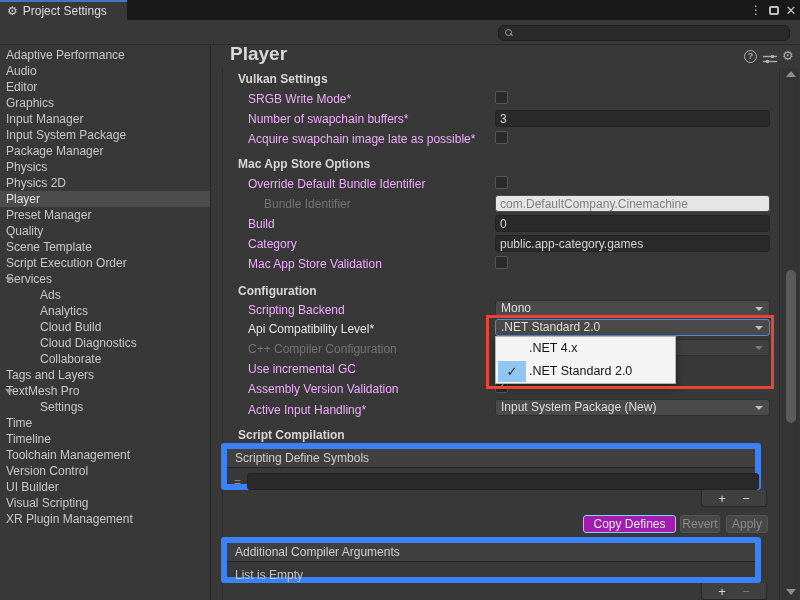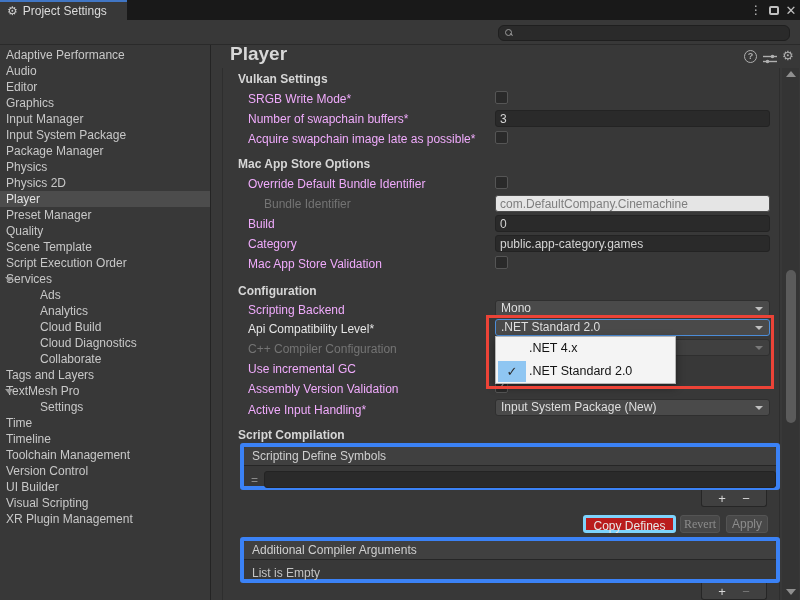--- a/index.html
+++ b/index.html
@@ -66,31 +66,31 @@
   input.fld { line-height:15px; }
   .fld.dis { background:#e5e5e5; border-color:#4A4A4A; color:#7E7E7E; }
   .dd { position:absolute; left:495px; width:275px; height:17px; background:#4A4A4A; border:1px solid #2F2F2F; border-radius:3px;
         color:#DFDFDF; font-size:12px; line-height:15px; padding-left:5px; white-space:nowrap; cursor:default; }
   .dd .arr { position:absolute; right:6px; top:6px; width:0; height:0;
              border-left:4px solid transparent; border-right:4px solid transparent; border-top:4px solid #C0C0C0; }
   .dd.focus { border-color:#4C8DD8; }
   .dd.dis { background:#404040; color:#787878; }
   .dd.dis .arr { border-top-color:#787878; }
   
-  .listbox { position:absolute; left:240px; width:540px; background:#383838; border:4px solid #3b82f6; border-radius:3px; }
+  .listbox { position:absolute; left:221px; width:540px; background:#383838; border:6px solid #3b82f6; border-radius:3px; }
   .lb-head { height:19px; background:#404040; border-bottom:1px solid #262626; border-radius:3px 3px 0 0;
              line-height:19px; padding-left:8px; font-size:12px; color:#CFCFCF; }
   .lb-body { position:relative; }
   .handle { position:absolute; left:7px; top:7px; font-size:12px; color:#8A8A8A; }
   .lb-foot { position:absolute; left:701px; width:66px; height:17px; background:#404040; border:1px solid #262626; border-top:none;
              border-radius:0 0 3px 3px; display:flex; align-items:center; justify-content:space-evenly; }
   .pm { font-size:13px; color:#D8D8D8; line-height:1; cursor:default; }
   .pm.dis { color:#777777; }
   .btn { position:absolute; height:18px; border-radius:3px; font-size:12px; text-align:center; line-height:16px; cursor:default; }
-  .btn.en  { background:#b91c1c; border:3px solid #7dd3fc; color:#E8E8E8; }
+  .btn.en  { background:#a21caf; border:1px solid #7dd3fc; color:#E8E8E8; }
   .btn.dis { background:#484848; border:1px solid #545454; color:#8C8C8C; }
   .empty-row { position:absolute; left:8px; top:25px; font-size:12px; color:#C4C4C4; }
   
   .popup { position:absolute; left:495px; top:336px; width:181px; height:48px; background:#F4F4F4;
            border:1px solid #B5B5B5; box-shadow:0 3px 8px rgba(0,0,0,.45); z-index:5; }
   .opt { position:absolute; left:0; width:179px; height:23px; font-size:12.5px; color:#141414; line-height:23px; padding-left:33px; cursor:default; }
   .opt1 { top:0; }
   .opt2 { top:23px; }
   .checkcell { position:absolute; left:2px; top:24px; width:28px; height:21px; background:#8FC6F2;
                text-align:center; line-height:21px; font-size:13px; color:#2B2B2B; z-index:6; }
@@ -225,21 +225,21 @@
     <span class="handle">=</span>
     <input class="fld" style="left: 20px; top: 5px; width: 512px;" value="">
   </div>
 </div>
 <div class="lb-foot" style="top:490px;">
   <span class="pm">+</span>
   <span class="pm">−</span>
 </div>
 
 <div class="btn en" style="left:583px; top:515px; width:93px;">Copy Defines</div>
-<div class="btn dis" style="left:680px; top:515px; width:40px;font-family:Liberation Serif, serif;">Revert</div>
+<div class="btn dis" style="left:680px; top:515px; width:40px;">Revert</div>
 <div class="btn dis" style="left:726px; top:515px; width:42px;">Apply</div>
 
 <div class="listbox" style="top:537px; height:46px;">
   <div class="lb-head">Additional Compiler Arguments</div>
   <div class="lb-body">
     <div class="empty-row" style="top:6px;">List is Empty</div>
   </div>
 </div>
 <div class="lb-foot" style="top:583px;">
   <span class="pm">+</span>

